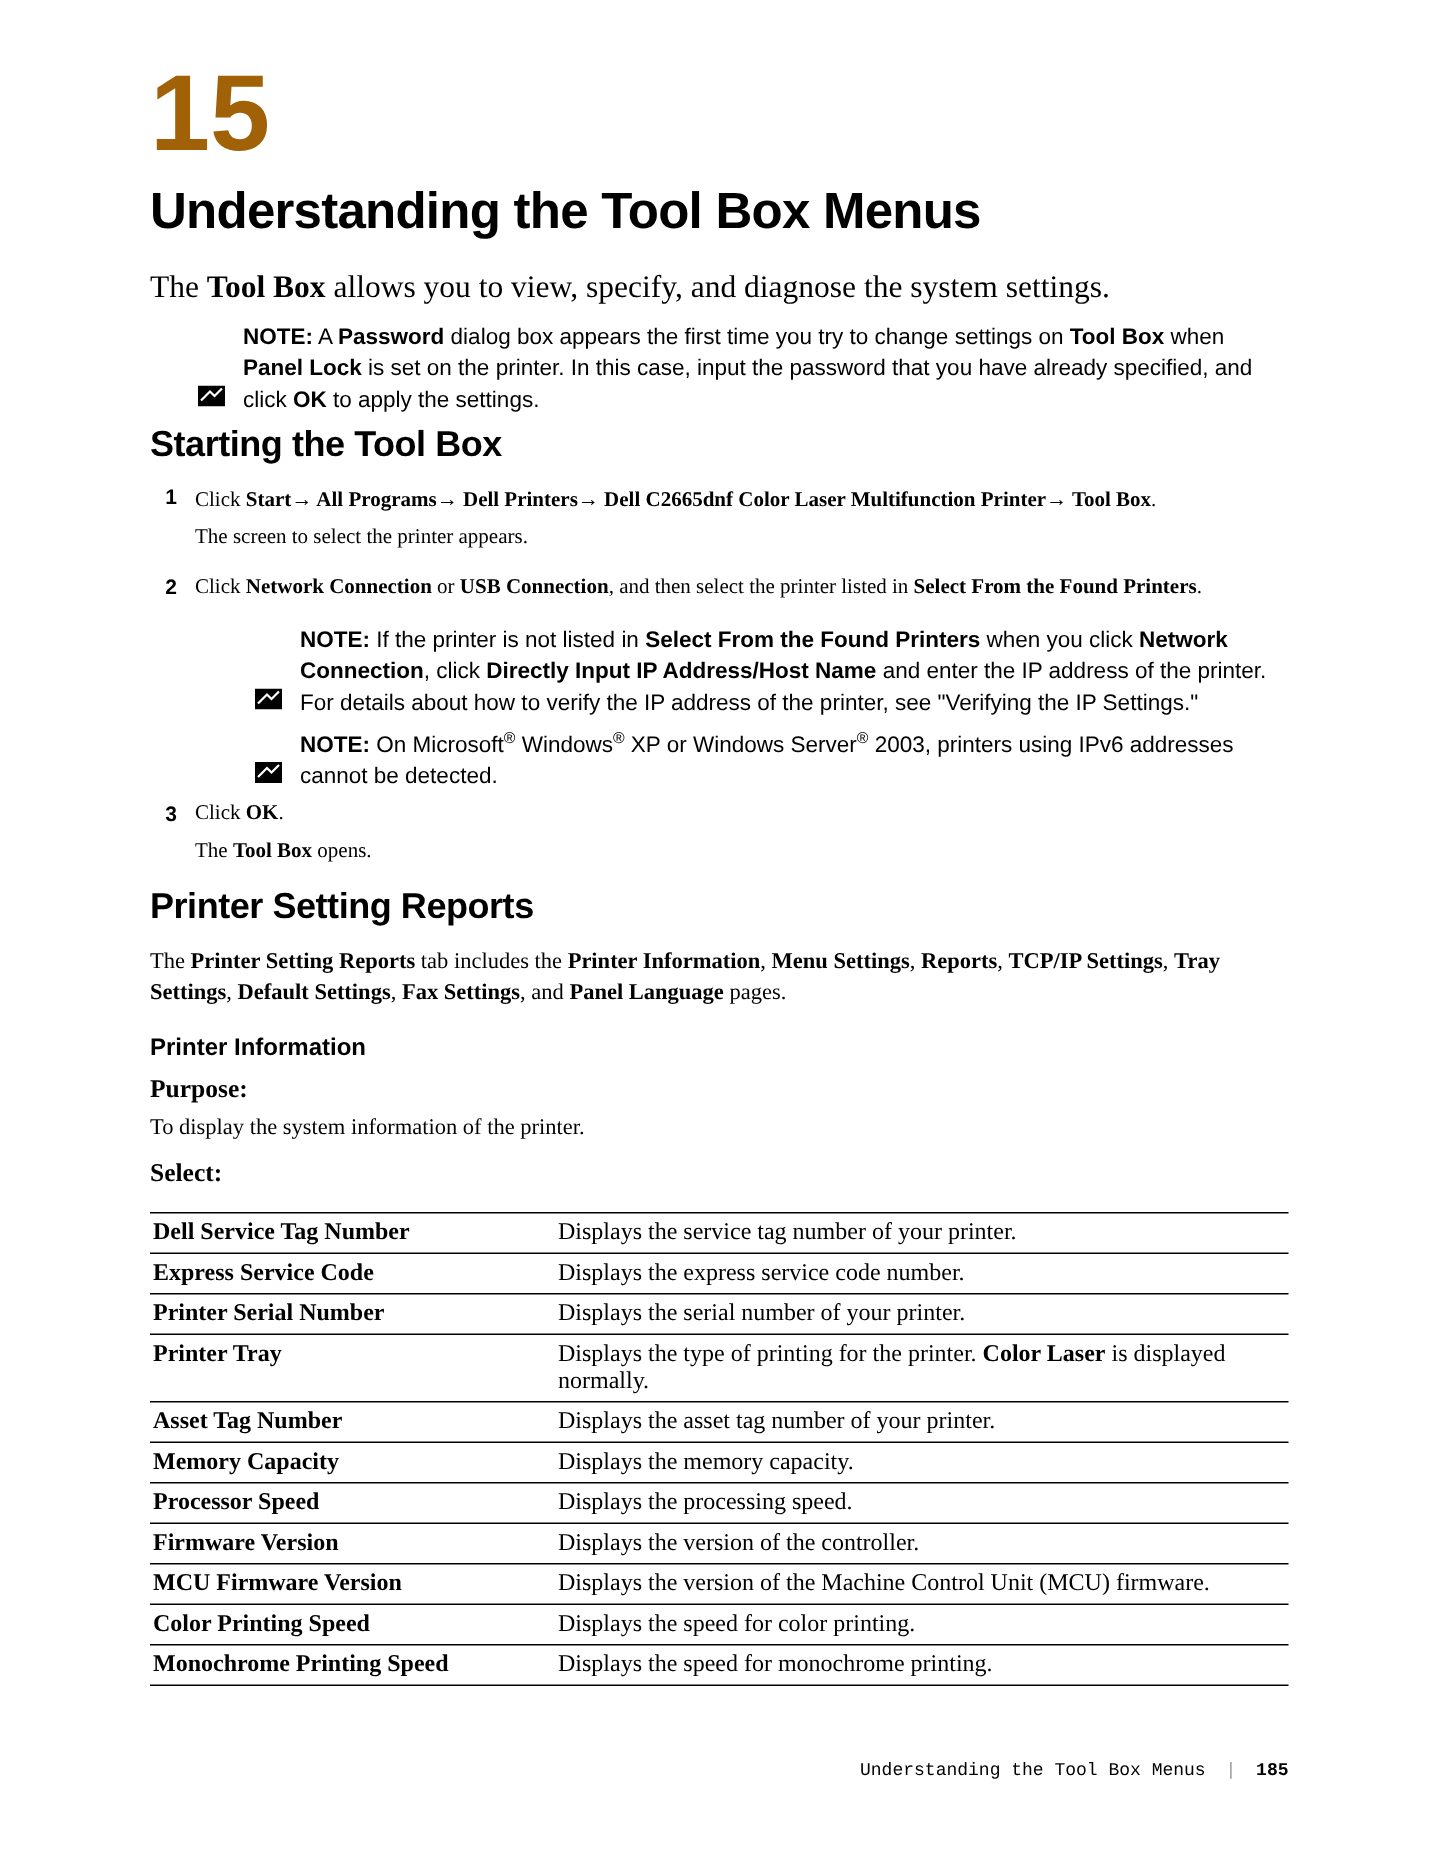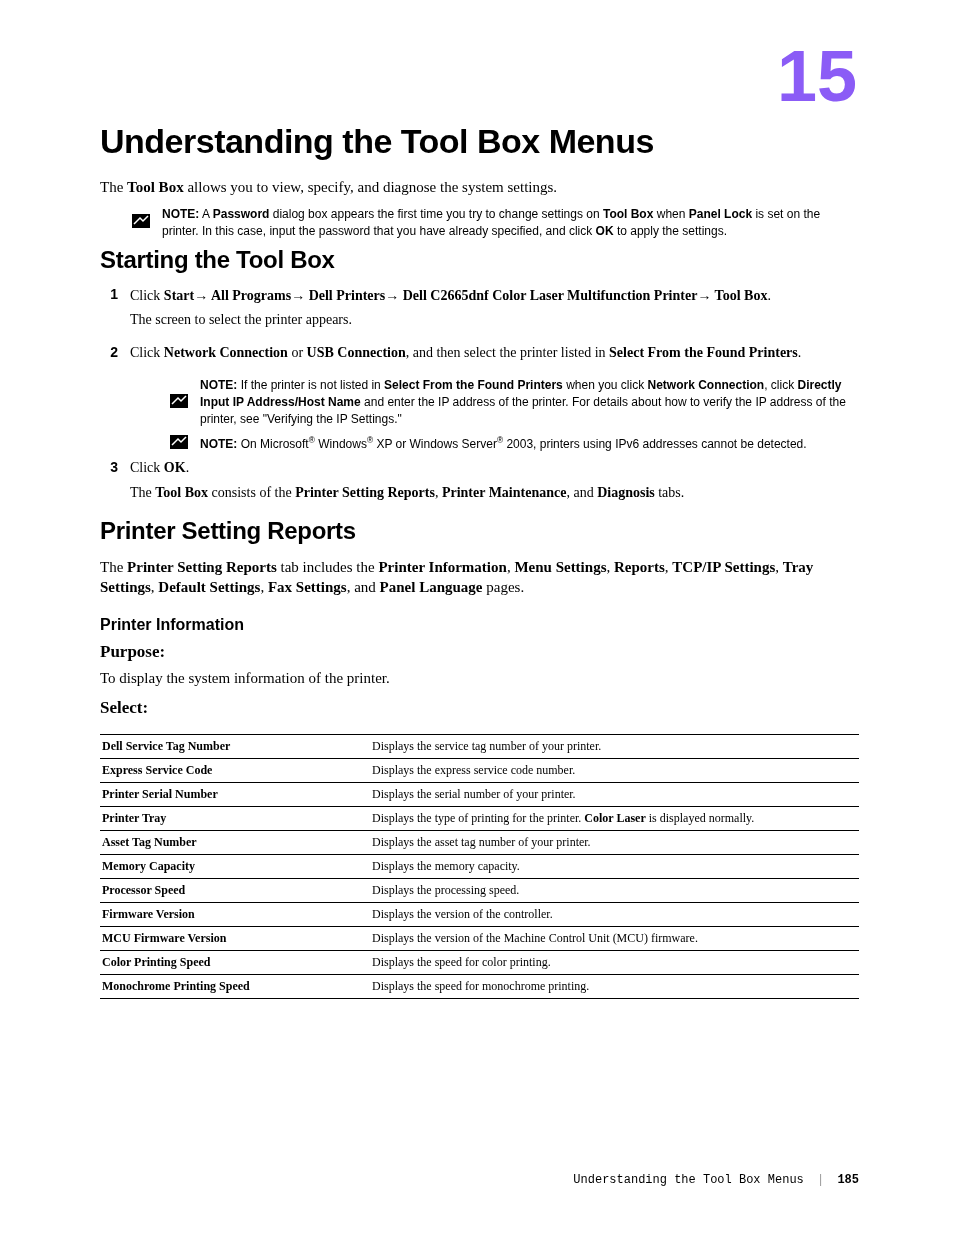--- a/index.html
+++ b/index.html
@@ -15,43 +15,42 @@
       color: #000;
       position: relative;
     }
     .page {
       padding: 40px 95px 40px 100px;
     }
     .chapter-number {
       font-family: Arial, Helvetica, sans-serif;
       font-size: 72px;
       font-weight: bold;
-      color: #8b5cf6;
-      text-align: right;
+      color: #a16207;
       margin-bottom: 10px;
       line-height: 1;
       padding-right: 2px;
     }
     h1.main-title {
       font-family: Arial, Helvetica, sans-serif;
       font-size: 34px;
       font-weight: bold;
       margin-bottom: 18px;
       letter-spacing: -0.5px;
     }
     p.intro {
-      font-size: 15px;
+      font-size: 21px;
       margin-bottom: 10px;
     }
     .note-block {
       display: flex;
-      align-items: center;
+      align-items: flex-end;
       margin: 6px 0 6px 32px;
       font-family: Arial, Helvetica, sans-serif;
-      font-size: 12px;
+      font-size: 15px;
       line-height: 1.4;
     }
     .note-block.level2 {
       margin-left: 70px;
     }
     .note-icon {
       flex: 0 0 20px;
       margin-right: 10px;
       margin-top: 1px;
     }
@@ -112,21 +111,21 @@
     }
     .body-text {
       font-size: 15px;
       margin-bottom: 10px;
       line-height: 1.35;
     }
     table.info-table {
       width: 100%;
       border-collapse: collapse;
       margin-top: 16px;
-      font-size: 12px;
+      font-size: 16px;
     }
     table.info-table tr {
       border-top: 1px solid #000;
     }
     table.info-table tr:last-child {
       border-bottom: 1px solid #000;
     }
     table.info-table td {
       padding: 4px 2px;
       vertical-align: top;
@@ -233,21 +232,21 @@
   </div>
 
   <ol class="steps">
     <li>
       <span class="step-num">3</span>
       <div class="step-body">
         <p>
           <span>Click </span><b>OK</b><span>.</span>
         </p>
         <p>
-          <span>The </span><b>Tool Box</b><span> consists of the </span><b>Printer Setting Reports</b><span>, </span><b>Printer Maintenance</b><span>, and </span><b>Diagnosis</b><span> tabs.</span>
+          <span>The </span><b>Tool Box</b><span> opens.</span>
         </p>
       </div>
     </li>
   </ol>
 
   <h2 class="section-title">Printer Setting Reports</h2>
 
   <p class="body-text">
     <span>The </span><b>Printer Setting Reports</b><span> tab includes the </span><b>Printer Information</b><span>, </span><b>Menu Settings</b><span>, </span><b>Reports</b><span>, </span><b>TCP/IP Settings</b><span>, </span><b>Tray Settings</b><span>, </span><b>Default Settings</b><span>, </span><b>Fax Settings</b><span>, and </span><b>Panel Language</b><span> pages.</span>
   </p>

